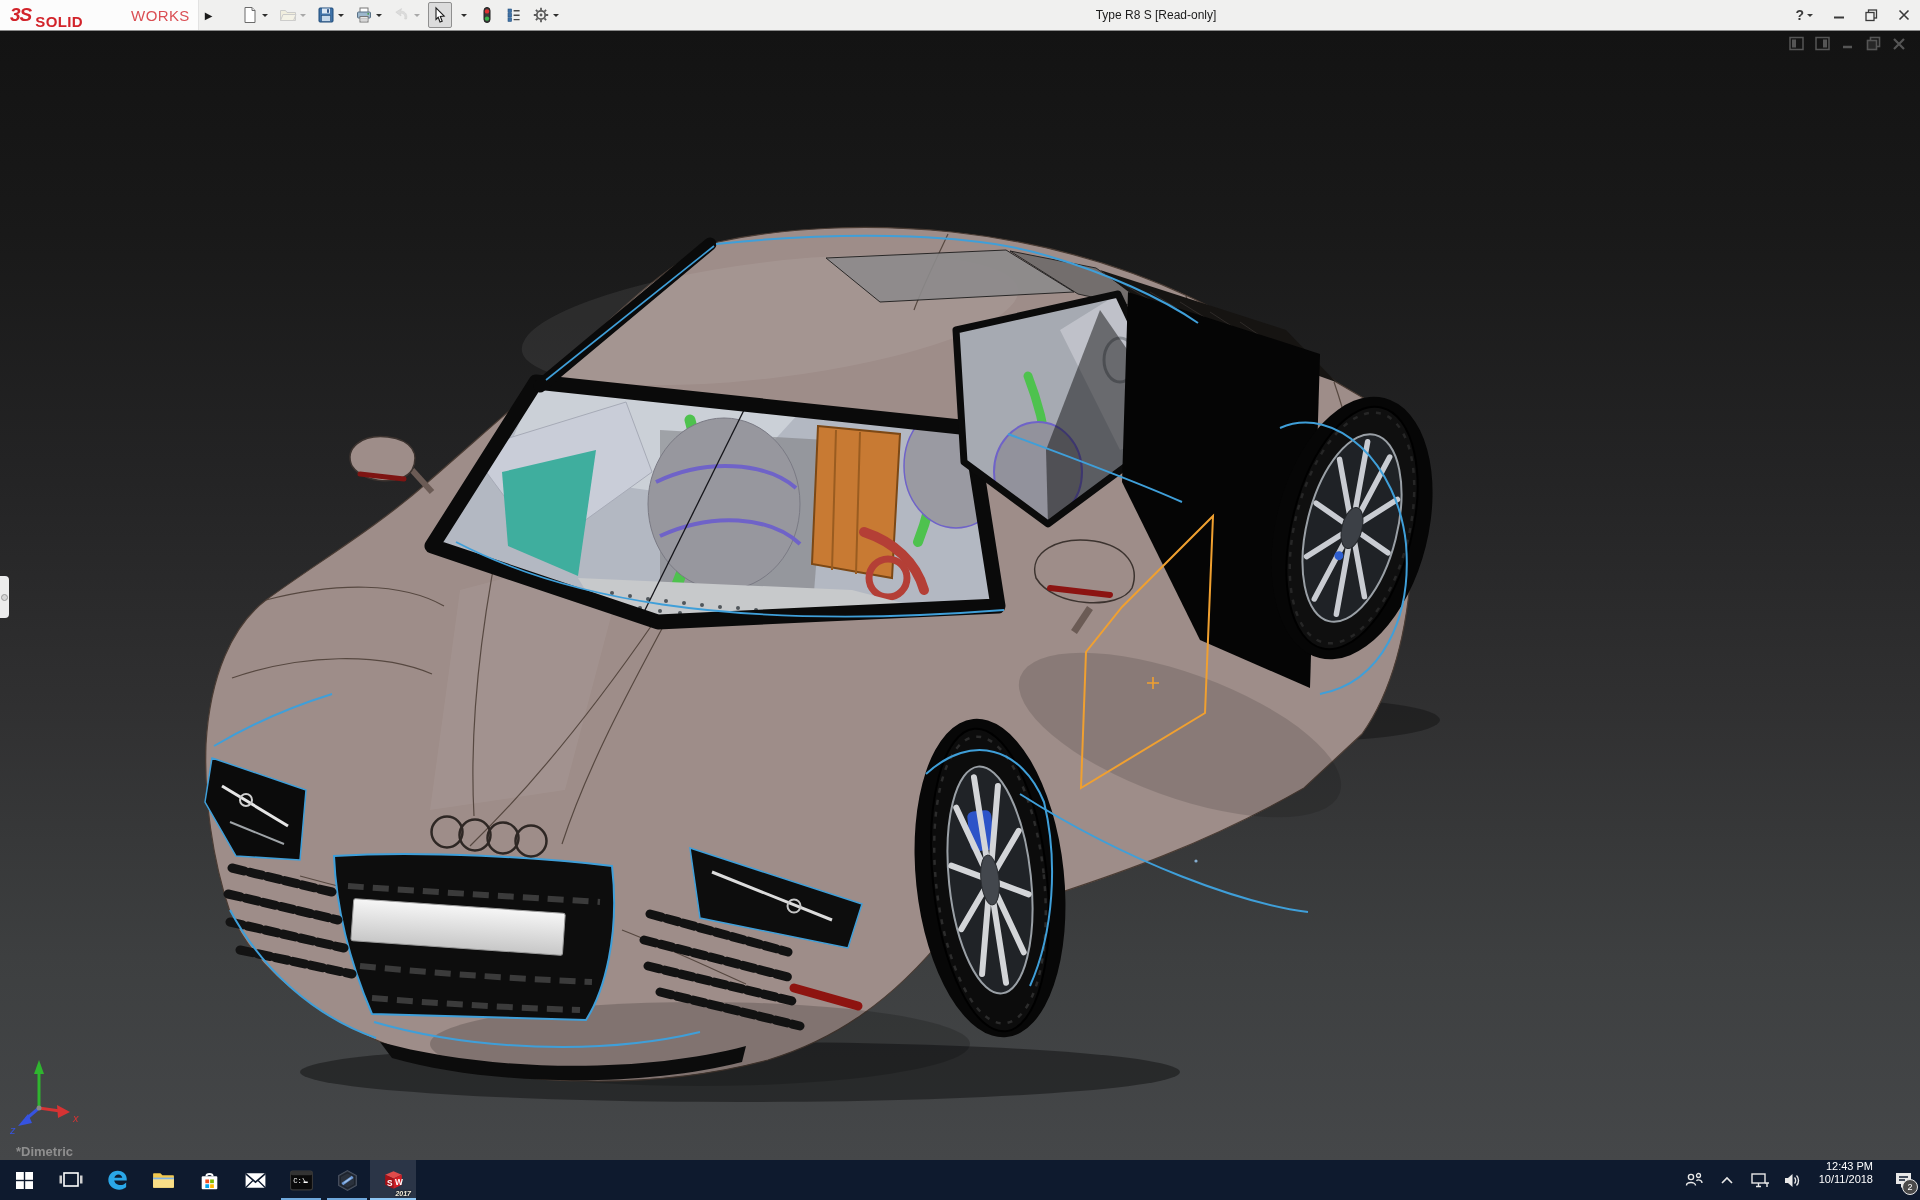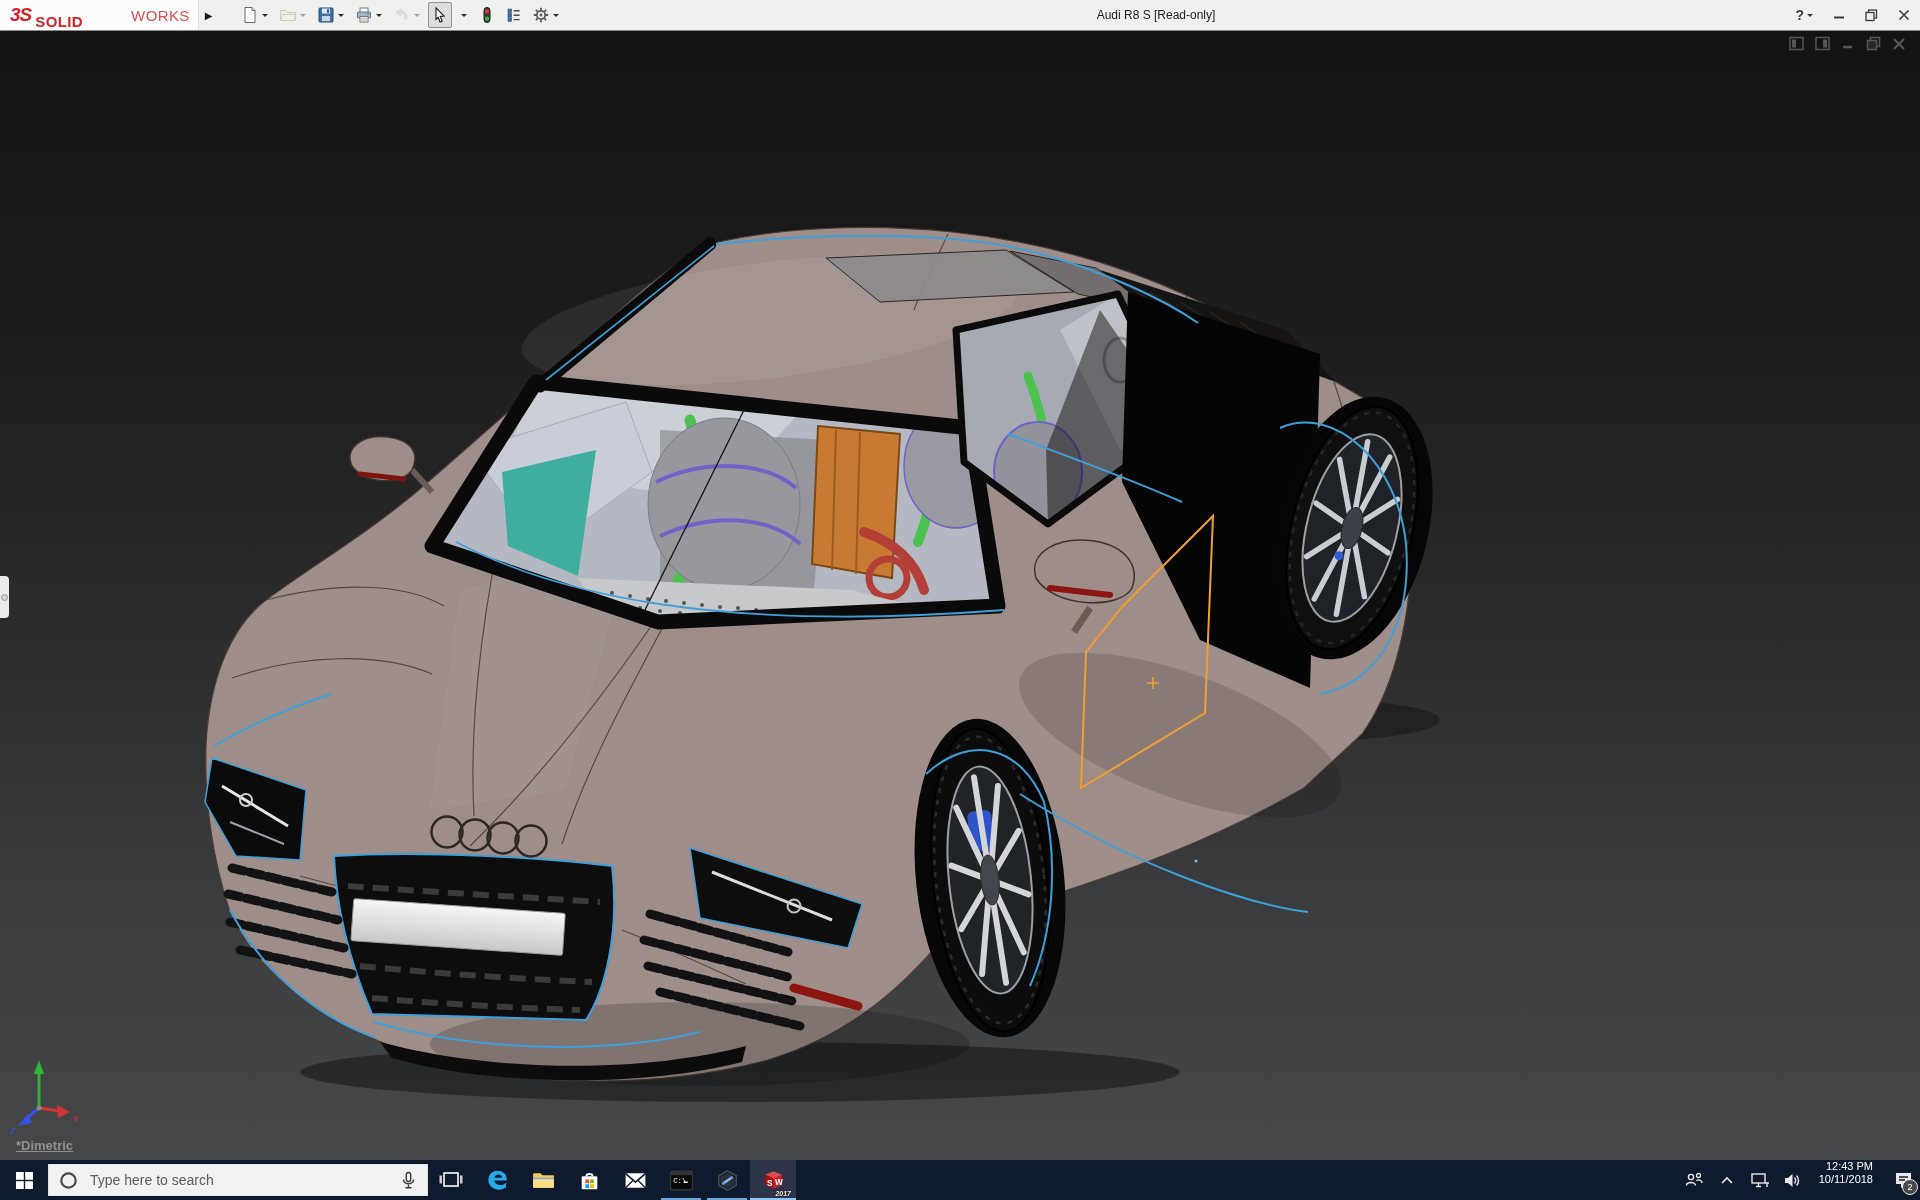--- a/index.html
+++ b/index.html
@@ -28,21 +28,21 @@
 
   
   .viewport{position:absolute;top:30px;left:0;width:1920px;height:1130px;overflow:hidden;cursor:crosshair;
     background:linear-gradient(180deg,#131313 0%,#191919 18%,#242425 40%,#303031 60%,#3d3f40 82%,#454749 100%);}
   .viewport svg.scene{position:absolute;top:0;left:0;}
   .ghost-controls{position:absolute;top:6px;right:14px;display:flex;align-items:center;gap:11px;opacity:.8;z-index:5;}
   .ghost-controls .gbtn{cursor:pointer;display:flex;align-items:center;}
   .left-tab{position:absolute;left:0;top:546px;width:9px;height:42px;background:#ececec;border-radius:0 4px 4px 0;
     display:flex;align-items:center;justify-content:center;cursor:pointer;z-index:5;}
   .left-tab .knob{width:5px;height:5px;border-radius:50%;border:1px solid #9a9a9a;background:#d6d6d6;}
-  .orient-label{position:absolute;left:16px;bottom:7px;font-size:13px;font-weight:600;color:#8f8f8f;z-index:5;text-decoration:underline;}
+  .orient-label{position:absolute;left:16px;bottom:1px;font-size:13px;font-weight:600;color:#8f8f8f;z-index:5;}
 
   
   .taskbar{position:absolute;top:1160px;left:0;width:1920px;height:40px;background:#0e1a2e;display:flex;align-items:stretch;z-index:40;}
   .tb-start{width:48px;display:flex;align-items:center;justify-content:center;cursor:pointer;}
   .tb-search{width:358px;margin:4px 0;background:#f2f2f2;border:1px solid #e3e3e3;display:flex;align-items:center;padding:0 10px;cursor:text;}
   .tb-search input{flex:1;border:none;outline:none;background:transparent;font-size:14px;color:#4d4d4d;
     font-family:"Liberation Sans",sans-serif;margin-left:10px;}
   .tb-search input::placeholder{color:#5c5c5c;opacity:1;}
   .tb-btn{width:46px;display:flex;align-items:center;justify-content:center;position:relative;cursor:pointer;}
   .tb-btn .runline{position:absolute;bottom:0;left:3px;right:3px;height:2.5px;background:#6fa8dc;}
@@ -137,21 +137,21 @@
           <circle cx="9" cy="9" r="4.2" fill="none" stroke="#5a5a5a" stroke-width="1.8"></circle>
           <circle cx="9" cy="9" r="1.4" fill="#5a5a5a"></circle>
           <g stroke="#5a5a5a" stroke-width="1.8">
             <path d="M9 1.8 v2.4 M9 13.8 v2.4 M1.8 9 h2.4 M13.8 9 h2.4 M3.9 3.9 l1.7 1.7 M12.4 12.4 l1.7 1.7 M14.1 3.9 l-1.7 1.7 M5.6 12.4 l-1.7 1.7"></path>
           </g>
         </svg>
           <span class="caret"></span>
       </div>
     </div>
 
-    <div class="doc-title">Audi R8 S [Read-only]</div>
+    <div class="doc-title">Type R8 S [Read-only]</div>
 
     <div class="win-controls">
       <div class="wc">
         <span class="help-q">?</span>
         <span class="caret"></span>
       </div>
       <div class="wc">
         <svg width="12" height="12" viewBox="0 0 12 12">
             <path d="M1 8.5 h10" stroke="#3a3a3a" stroke-width="2"></path>
           </svg>
@@ -469,30 +469,20 @@
   <div class="taskbar">
     <div class="tb-start">
       <svg width="17" height="17" viewBox="0 0 17 17">
         <rect x="0" y="0" width="7.8" height="7.8" fill="#fff"></rect>
           <rect x="9.2" y="0" width="7.8" height="7.8" fill="#fff"></rect>
         <rect x="0" y="9.2" width="7.8" height="7.8" fill="#fff"></rect>
           <rect x="9.2" y="9.2" width="7.8" height="7.8" fill="#fff"></rect>
       </svg>
     </div>
 
-    <div class="tb-search">
-      <svg width="19" height="19" viewBox="0 0 19 19">
-        <circle cx="9.5" cy="9.5" r="7.2" fill="none" stroke="#4a4a4a" stroke-width="2.2"></circle>
-      </svg>
-      <input type="text" placeholder="Type here to search" style="">
-      <svg width="17" height="19" viewBox="0 0 17 19">
-        <rect x="6.3" y="1.5" width="4.4" height="9" rx="2.2" fill="none" stroke="#3c3c3c" stroke-width="1.4"></rect>
-        <path d="M3.5 8.5 C3.5 14 13.5 14 13.5 8.5 M8.5 13.5 v3 M5.5 16.8 h6" fill="none" stroke="#3c3c3c" stroke-width="1.4"></path>
-      </svg>
-    </div>
 
     <div class="tb-btn">
       <svg width="24" height="20" viewBox="0 0 24 20">
         <rect x="5" y="3" width="14" height="13" fill="none" stroke="#fff" stroke-width="1.6"></rect>
         <rect x="0.5" y="5.5" width="2.5" height="8" fill="#cfcfcf"></rect>
           <rect x="21" y="5.5" width="2.5" height="8" fill="#cfcfcf"></rect>
       </svg>
     </div>
 
     <div class="tb-btn">

